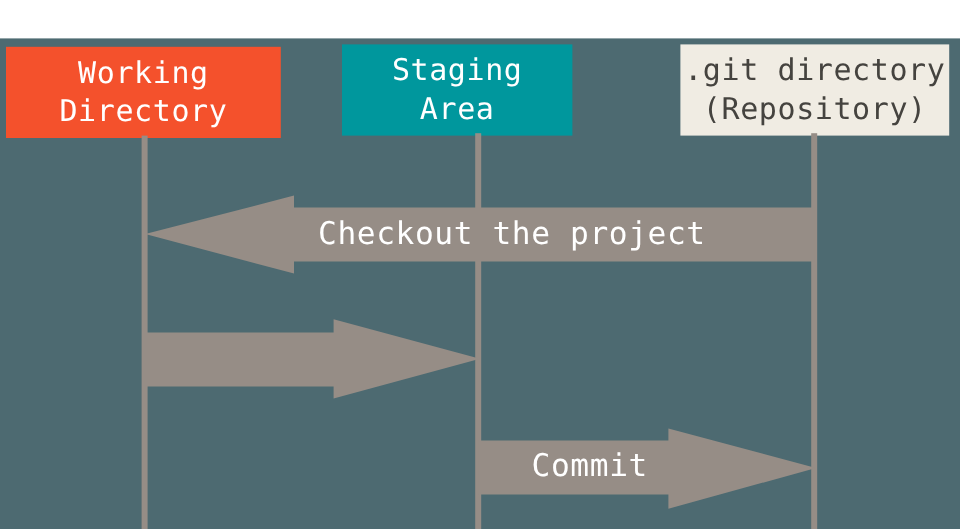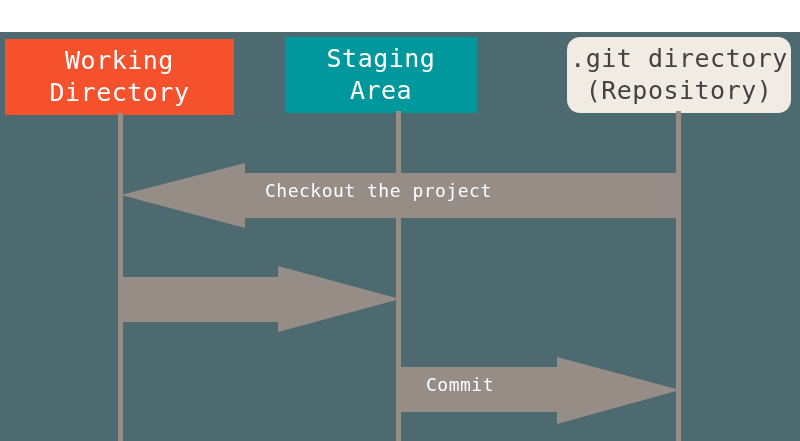--- a/index.html
+++ b/index.html
@@ -41,21 +41,20 @@
     left: 285px; top: 5px;
     width: 192px; height: 76px;
     background: #00979d;
     color: #ffffff;
   }
   #box-repo {
     left: 567px; top: 5px;
     width: 224px; height: 76px;
     background: #f0ece3;
     color: #45433f;
-    border-radius: 13px;
   }
 
   
   .lifeline {
     position: absolute;
     width: 5px;
     background: #968d86;
   }
   #lifeline-working { left: 118px; top: 81px;  height: 340px; }
   #lifeline-staging { left: 396px; top: 79px;  height: 342px; }
@@ -67,27 +66,27 @@
     left: 0; top: 0;
     width: 800px; height: 441px;
     pointer-events: none;
   }
   .arrow-shape { fill: #968d86; }
 
   
   .arrow-label {
     position: absolute;
     color: #ffffff;
-    font-size: 18px;
+    font-size: 26px;
     letter-spacing: 0.5px;
     white-space: nowrap;
   }
   #label-checkout { left: 265px; top: 148px; }
   #label-stage    { left: 130px; top: 252px; }
-  #label-commit   { left: 426px; top: 342px; }
+  #label-commit   { left: 443px; top: 342px; }
 </style>
 </head>
 <body>
 
 <div id="diagram">
 
   <div class="node-box" id="box-working">
     <span>Working
 Directory</span>
   </div>

